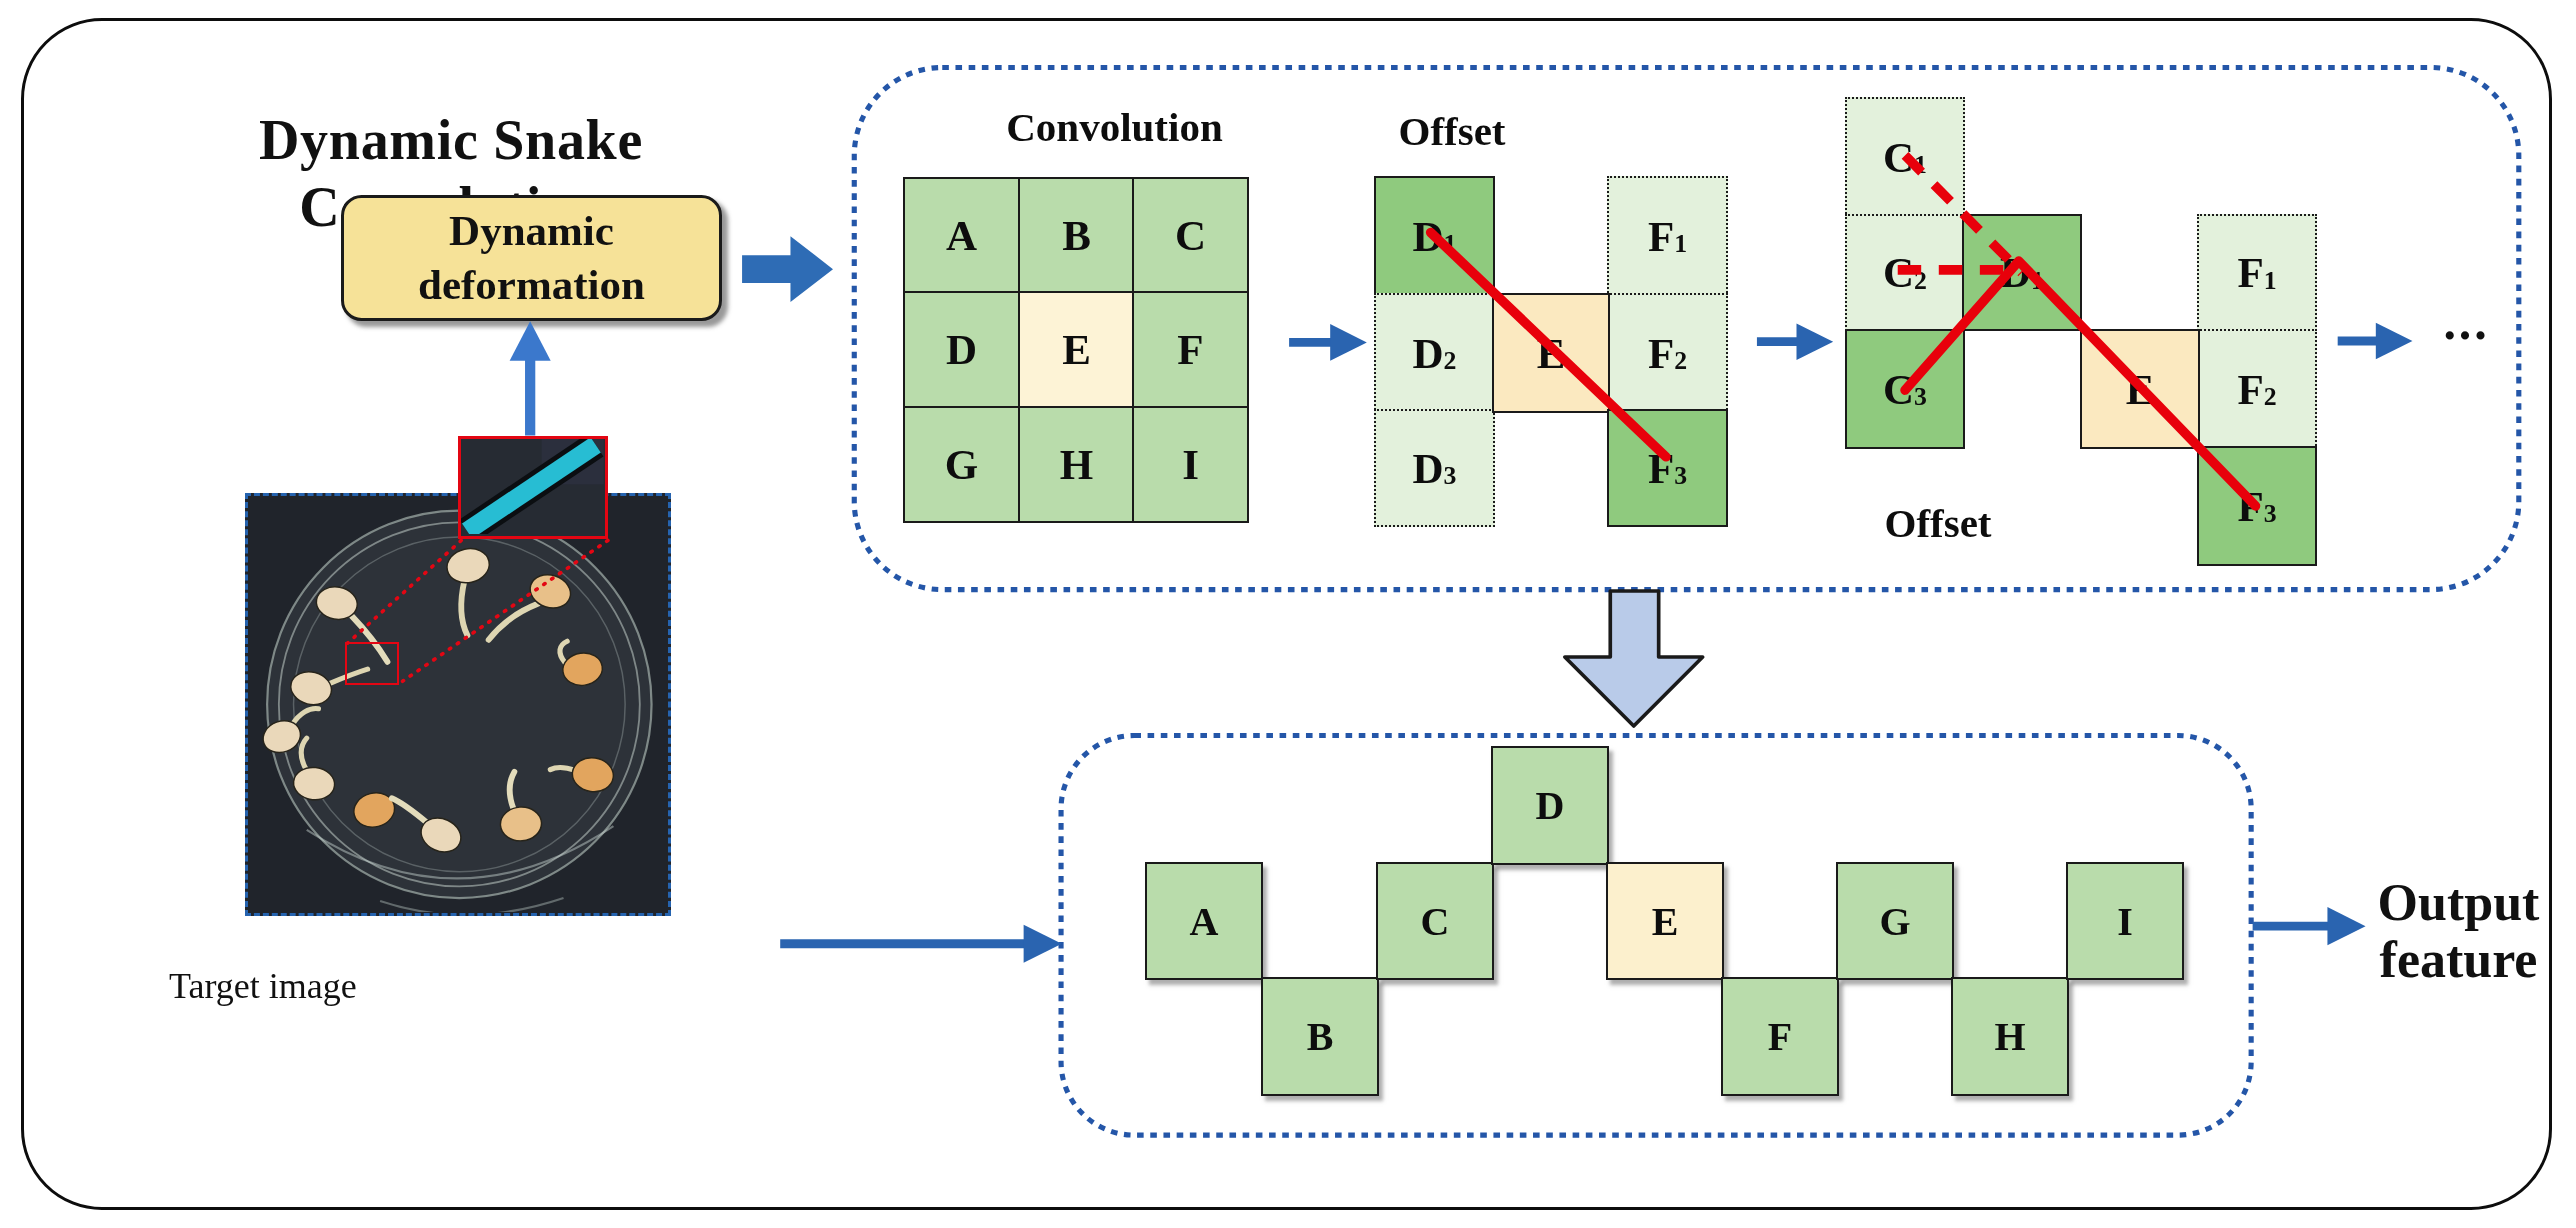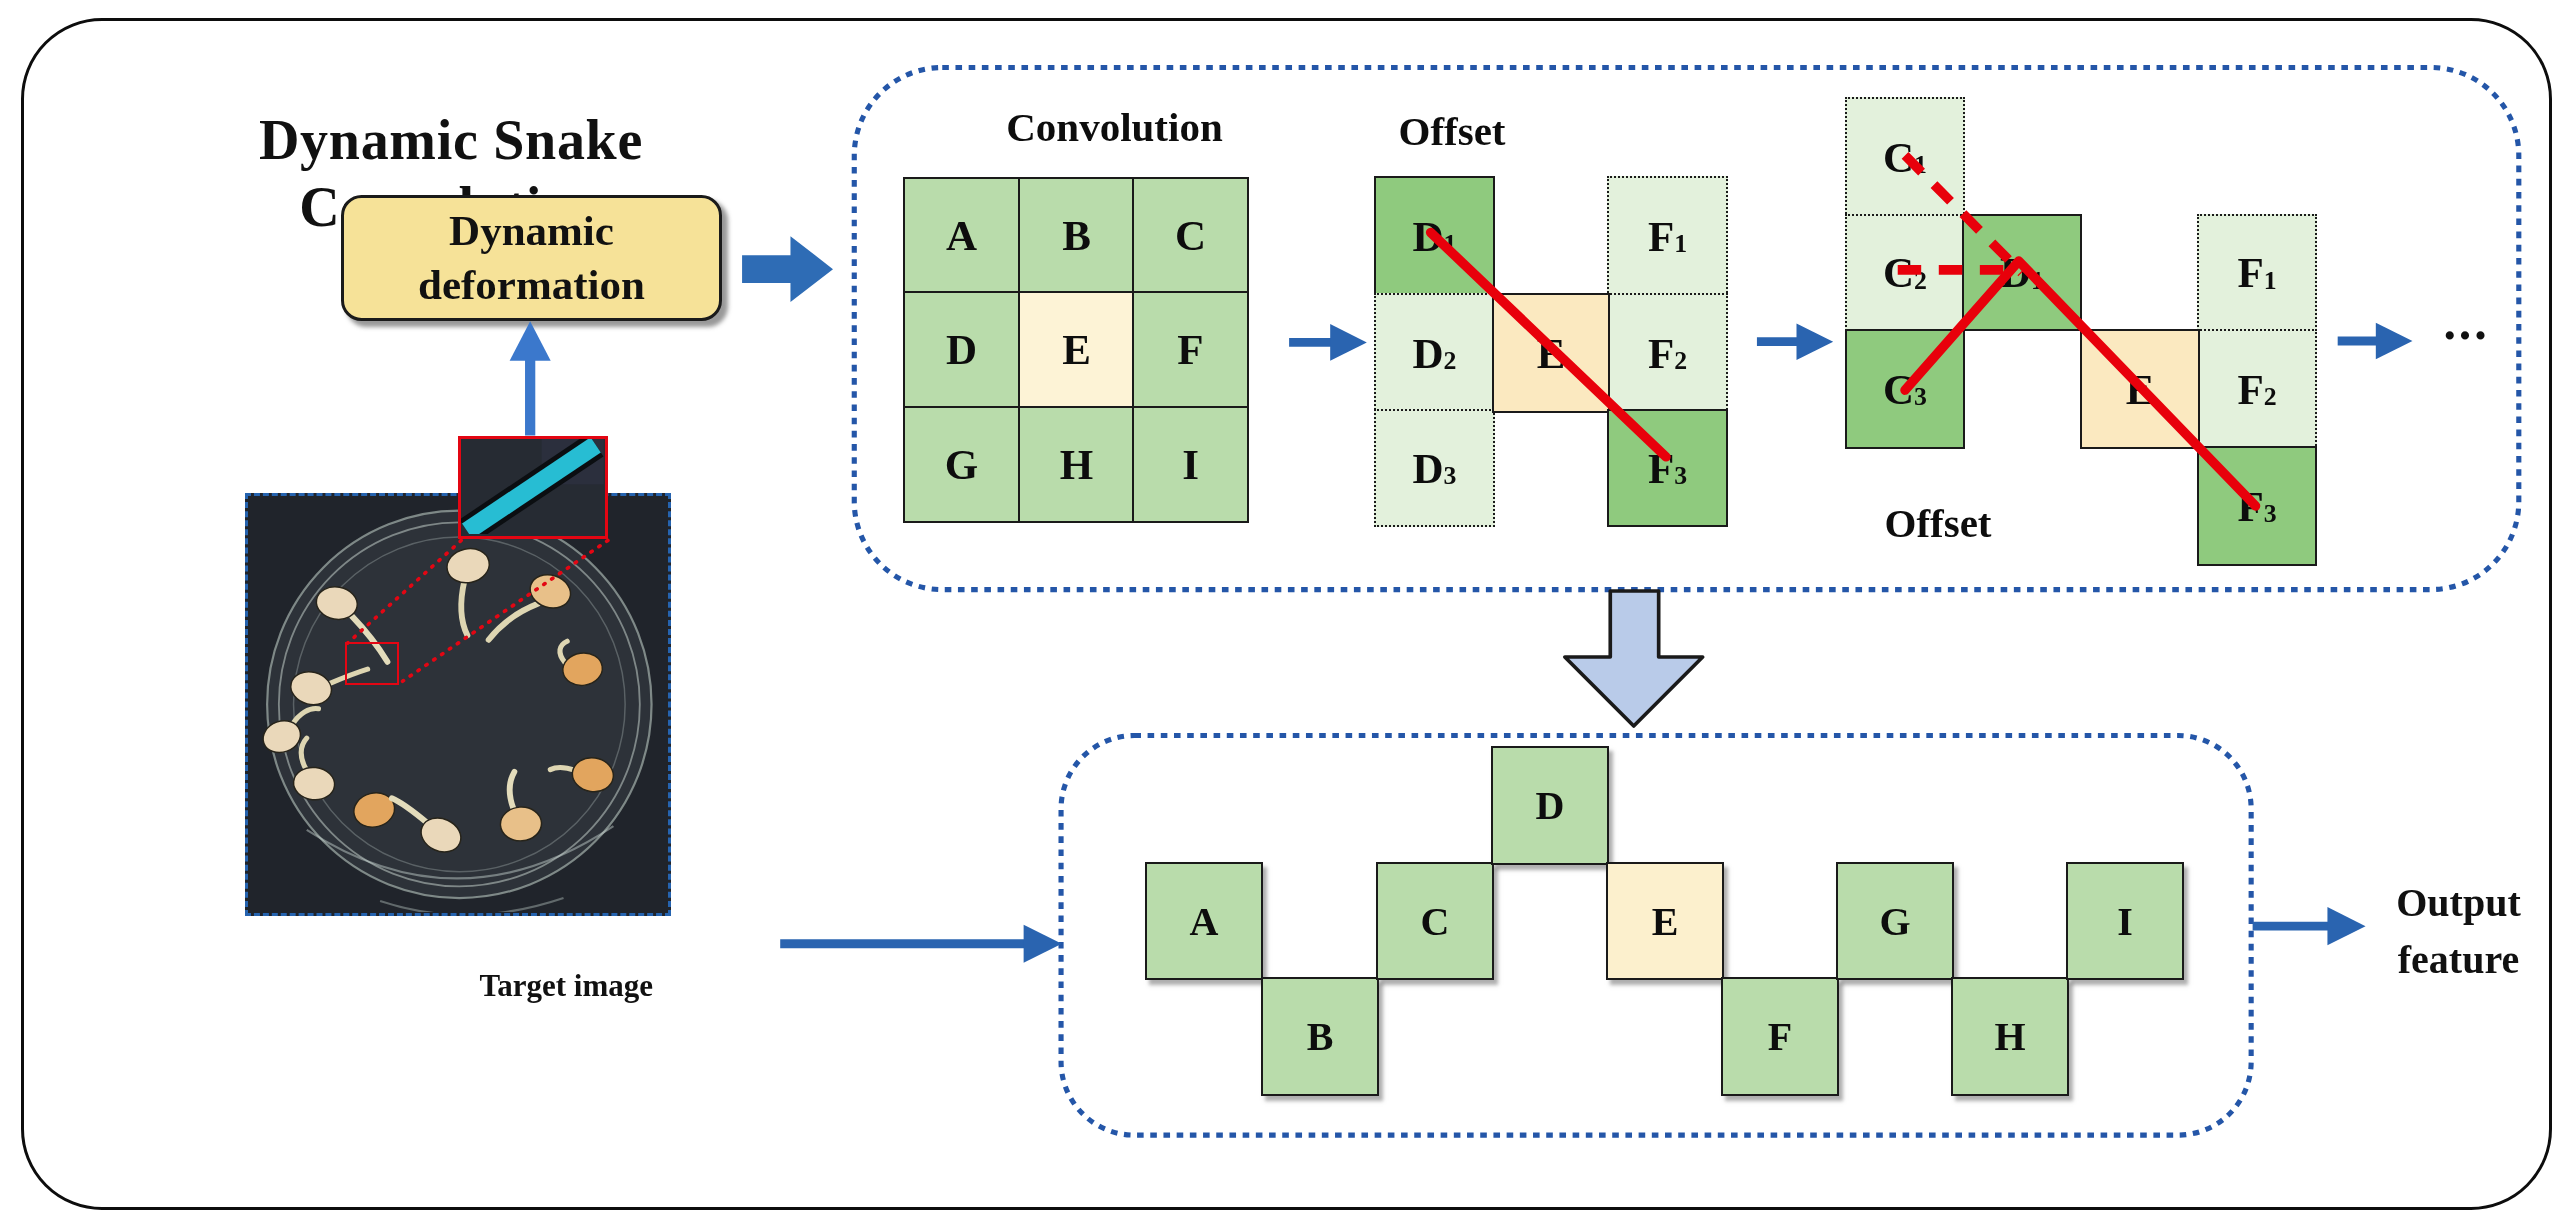--- a/index.html
+++ b/index.html
@@ -46,24 +46,24 @@
   .crop-img{
     left:458px;top:436px;width:150px;height:103px;box-sizing:border-box;
     background:#262b33;border:3.7px solid #e30613;
   }
   .roi-rect{
     left:345px;top:642px;width:54px;height:43px;box-sizing:border-box;
     border:2.9px solid #e30613;background:transparent;
   }
   .target-caption{
     left:169px;top:955px;width:484px;height:62px;line-height:62px;
-    font-size:31px;font-weight:bold;text-align:right;
+    font-size:36px;font-weight:normal;text-align:left;
   }
   .output-label{
-    left:2366px;top:874px;width:185px;font-size:40px;font-weight:bold;
+    left:2366px;top:874px;width:185px;font-size:52px;font-weight:bold;
     line-height:57px;text-align:center;
   }
   .ellipsis{
     left:2426px;top:292px;width:81px;height:60px;line-height:60px;
     font-size:50px;font-weight:bold;text-align:center;letter-spacing:2.9px;
   }
   svg{display:block;}
   .overlay{left:0;top:0;width:2576px;height:1229px;pointer-events:none;z-index:40;}
   .z5{z-index:5;} .z8{z-index:8;} .z9{z-index:9;} .z10{z-index:10;}
 </style>

